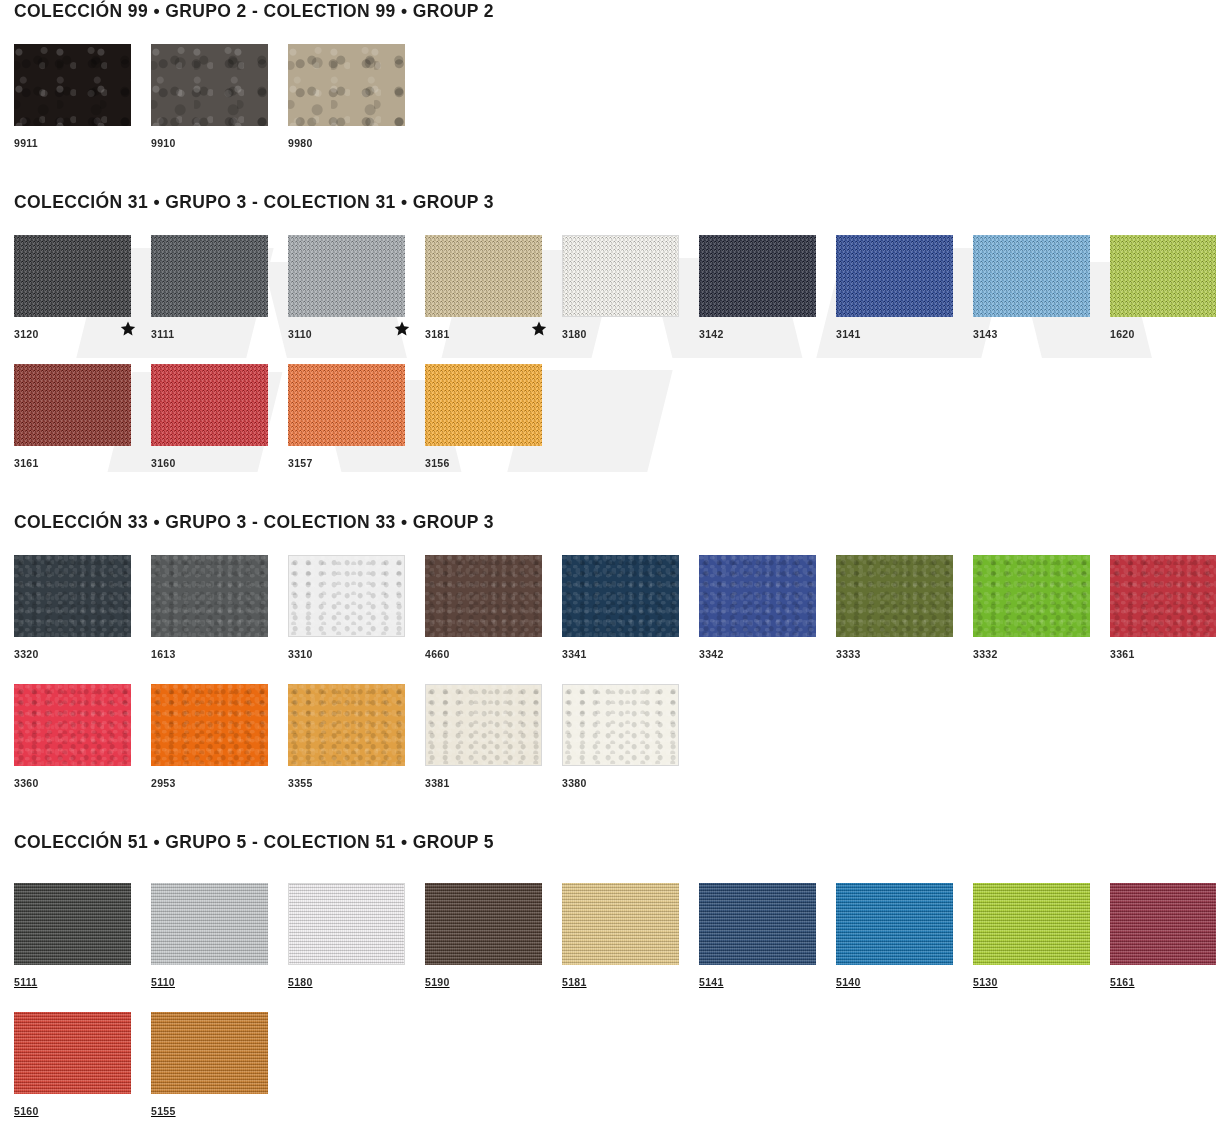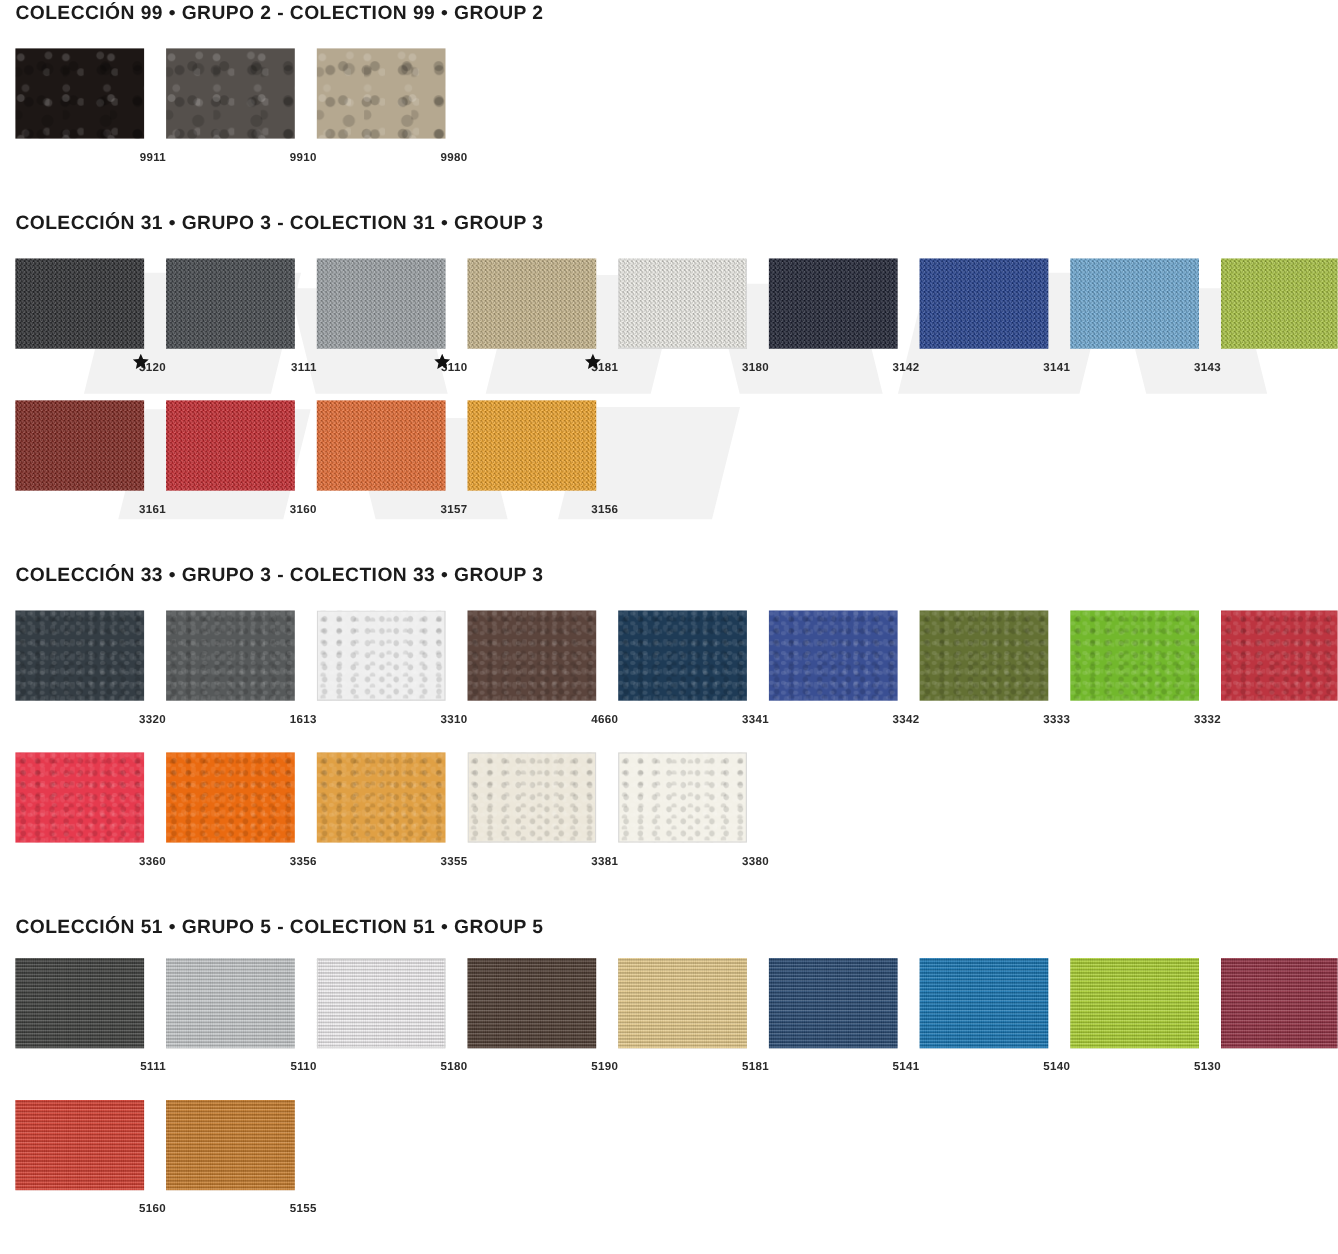--- a/index.html
+++ b/index.html
@@ -51,21 +51,20 @@
     position:relative;
   }
   .swatch.bordered{box-shadow:inset 0 0 0 1px #d8d8d8;}
 
   .label-line{
     height:26px;
     display:flex;
     align-items:center;
     position:relative;
     width:137px;
-    justify-content:flex-end;
   }
   .code{
     font-size:10.5px;
     font-weight:700;
     color:#2b2b2b;
     letter-spacing:0.3px;
     line-height:1;
     padding-top:9px;
   }
   .star{
@@ -339,21 +338,21 @@
         <div class="row" style="margin-top: 21px;">
           <div class="cell">
             <div class="swatch tex-leather" style="background-color: rgb(230, 58, 78);"></div>
             <div class="label-line">
               <span class="code">3360</span>
             </div>
           </div>
           <div class="cell">
             <div class="swatch tex-leather" style="background-color: rgb(234, 106, 16);"></div>
             <div class="label-line">
-              <span class="code">3356</span>
+              <span class="code">2953</span>
             </div>
           </div>
           <div class="cell">
             <div class="swatch tex-leather" style="background-color: rgb(224, 160, 68);"></div>
             <div class="label-line">
               <span class="code">3355</span>
             </div>
           </div>
           <div class="cell">
             <div class="swatch tex-leather bordered" style="background-color: rgb(236, 231, 218);"></div>
@@ -365,21 +364,21 @@
             <div class="swatch tex-leather bordered" style="background-color: rgb(243, 241, 232);"></div>
             <div class="label-line">
               <span class="code">3380</span>
             </div>
           </div>
         </div>
       </div>
     </div>
     <div class="section" style="margin-top: 40px;">
       <div class="section-title">COLECCIÓN 51 • GRUPO 5 - COLECTION 51 • GROUP 5</div>
-      <div class="rows" style="margin-top: 18px;">
+      <div class="rows" style="margin-top: 30px; text-decoration: underline;">
         <div class="row">
           <div class="cell">
             <div class="swatch tex-linen" style="background-color: rgb(59, 60, 58);"></div>
             <div class="label-line">
               <span class="code">5111</span>
             </div>
           </div>
           <div class="cell">
             <div class="swatch tex-linen" style="background-color: rgb(195, 198, 200);"></div>
             <div class="label-line">

